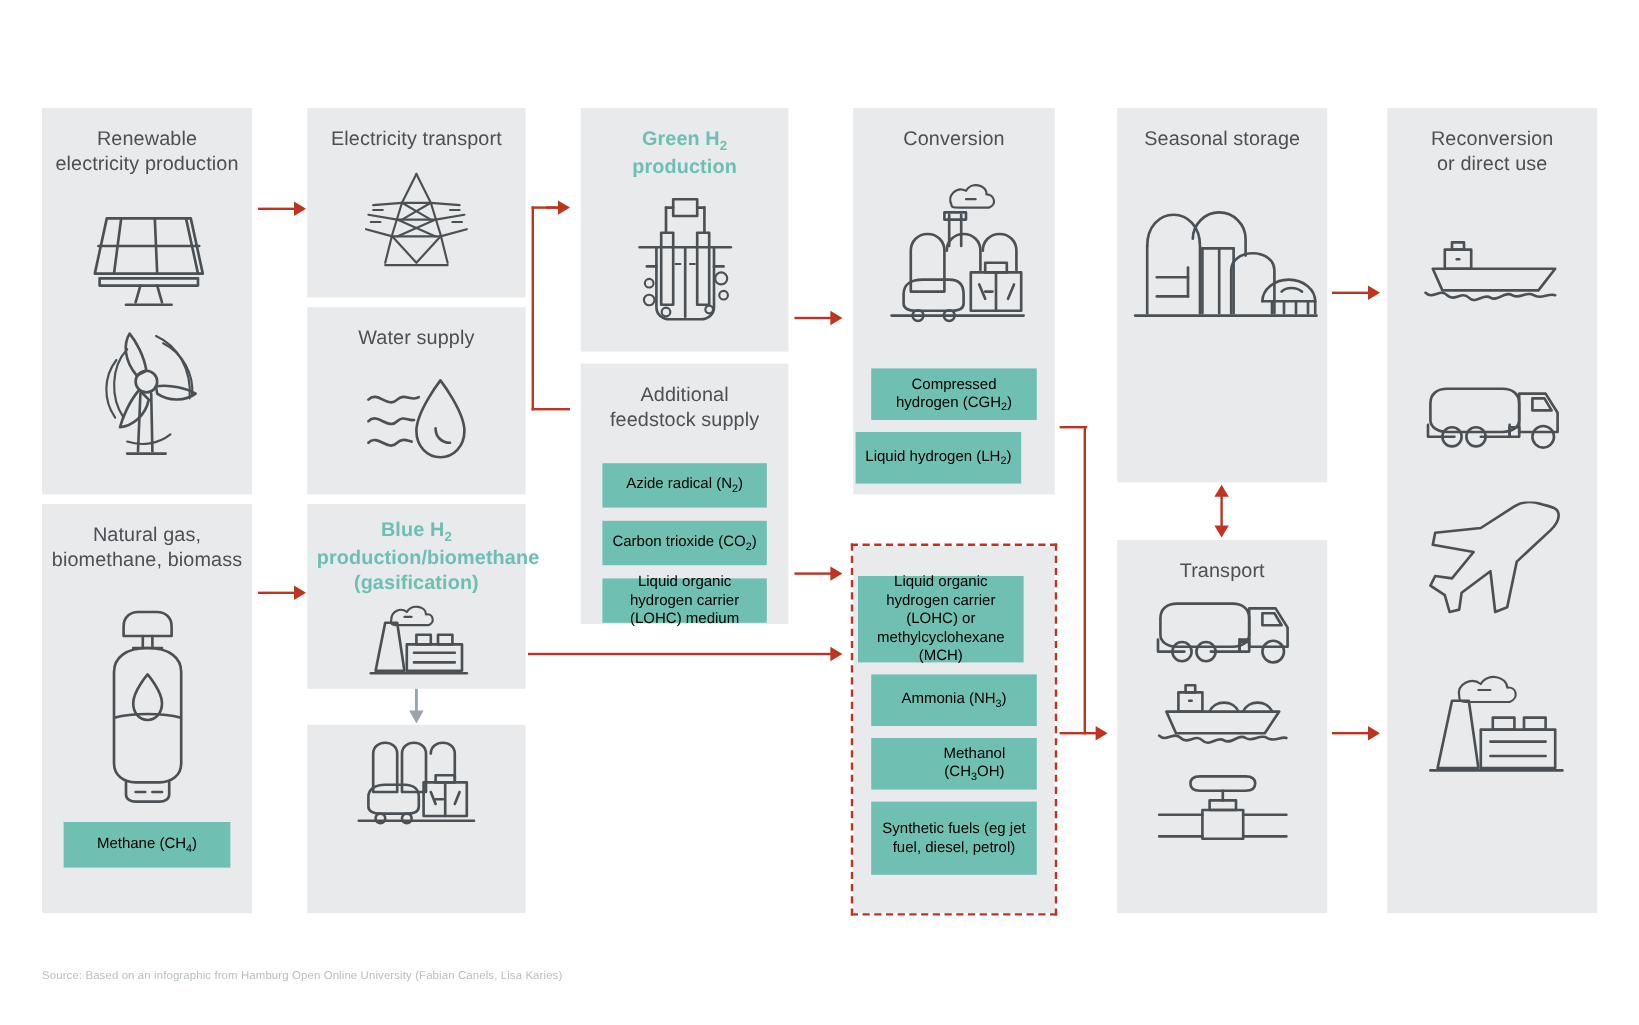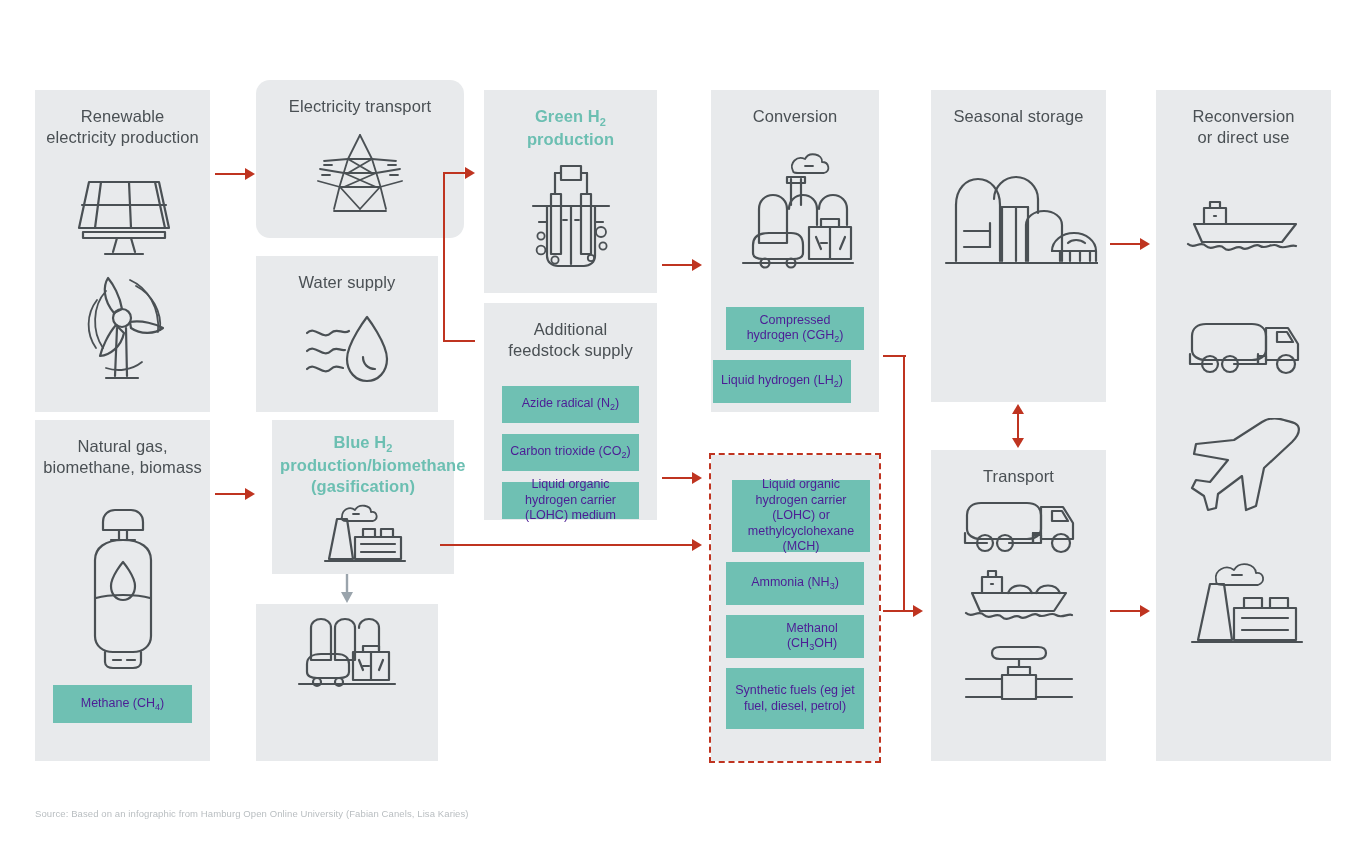--- a/index.html
+++ b/index.html
@@ -51,21 +51,21 @@
   .ico-thin{
     fill:none;
     stroke:#4a5054;
     stroke-width:1.8;
     stroke-linecap:round;
     stroke-linejoin:round;
   }
   
   .chip{
     background:#6fc0b3;
-    color:#4c1d95;
+    color:#000000;
     font-size:12.5px;
     line-height:15.5px;
     text-align:center;
     display:flex;
     align-items:center;
     justify-content:center;
     box-sizing:border-box;
     padding:4px 6px;
     position:absolute;
   }
@@ -147,21 +147,21 @@
           <path d="M27 28 C16 42 16 62 26 76"></path>
           <path d="M36 19 C22 34 22 60 33 76"></path>
           <path d="M66 14 C82 22 92 40 90 58"></path>
           <path d="M60 8 C78 16 90 36 88 60"></path>
           <path d="M36 96 C48 100 62 98 72 90"></path>
         </g>
       </svg>
     </div>
   </div>
 
-  <div class="panel" style="left:256px;top:80px;width:208px;height:158px;border-radius:14px;">
+  <div class="panel" style="left:256px;top:90px;width:182px;height:158px;">
     <div class="panel-title">Electricity transport</div>
     <div class="icon-wrap" style="margin-top:12px;">
       <svg width="100" height="92" viewBox="0 0 100 92">
         <g class="ico-thin">
           <path d="M50 6 L38 30 L30 56 L24 80"></path>
           <path d="M50 6 L62 30 L70 56 L76 80"></path>
           <path d="M38 30 L62 30 M34 44 L66 44 M30 58 L70 58"></path>
           <path d="M38 30 L62 44 M62 30 L38 44"></path>
           <path d="M34 44 L66 58 M66 44 L34 58"></path>
           <path d="M30 58 L50 80 M70 58 L50 80"></path>
@@ -254,21 +254,21 @@
           <path d="M42 158 L50 158 M56 158 L64 158"></path>
           <path d="M52 60 C52 60 40 74 40 84 C40 92 45 98 52 98 C59 98 64 92 64 84 C64 74 52 60 52 60 Z"></path>
         </g>
       </svg>
     </div>
     <div class="chip" style="left:18px;top:265px;width:139px;height:38px;text-align:right;">
       <span><span>Methane (CH</span><sub>4</sub><span>)</span></span>
     </div>
   </div>
 
-  <div class="panel" style="left:256px;top:420px;width:182px;height:154px;margin-left:16px;">
+  <div class="panel" style="left:256px;top:420px;width:182px;height:154px;">
     <div class="panel-title accent" style="padding-top:12px;">
       <div><span>Blue H</span><sub>2</sub></div>
       <div>production/biomethane</div>
       <div>(gasification)</div>
     </div>
     <div class="icon-wrap" style="margin-top:4px;">
       <svg width="92" height="62" viewBox="0 0 92 62">
         <g class="ico">
           <path d="M20 18 L12 58 L36 58 L30 18 Z"></path>
           <path d="M38 36 L84 36 L84 58 L38 58 Z"></path>
@@ -334,21 +334,21 @@
     </div>
     <div class="chip" style="left:15px;top:217px;width:138px;height:43px;">
       <span><span>Compressed hydrogen (CGH</span><sub>2</sub><span>)</span></span>
     </div>
     <div class="chip" style="left:2px;top:270px;width:138px;height:43px;">
       <span><span>Liquid hydrogen (LH</span><sub>2</sub><span>)</span></span>
     </div>
   </div>
 
   <div class="panel" style="left:711px;top:455px;width:168px;height:306px;">
-    <div class="chip" style="left:21px;top:25px;width:138px;height:72px;">
+    <div class="chip" style="left:4px;top:25px;width:138px;height:72px;">
       <span>Liquid organic hydrogen carrier (LOHC) or methylcyclohexane (MCH)</span>
     </div>
     <div class="chip" style="left:15px;top:107px;width:138px;height:43px;">
       <span><span>Ammonia (NH</span><sub>3</sub><span>)</span></span>
     </div>
     <div class="chip" style="left:15px;top:160px;width:138px;height:43px;padding-left:40px;">
       <span><span>Methanol (CH</span><sub>3</sub><span>OH)</span></span>
     </div>
     <div class="chip" style="left:15px;top:213px;width:138px;height:61px;">
       <span>Synthetic fuels (eg jet fuel, diesel, petrol)</span>

